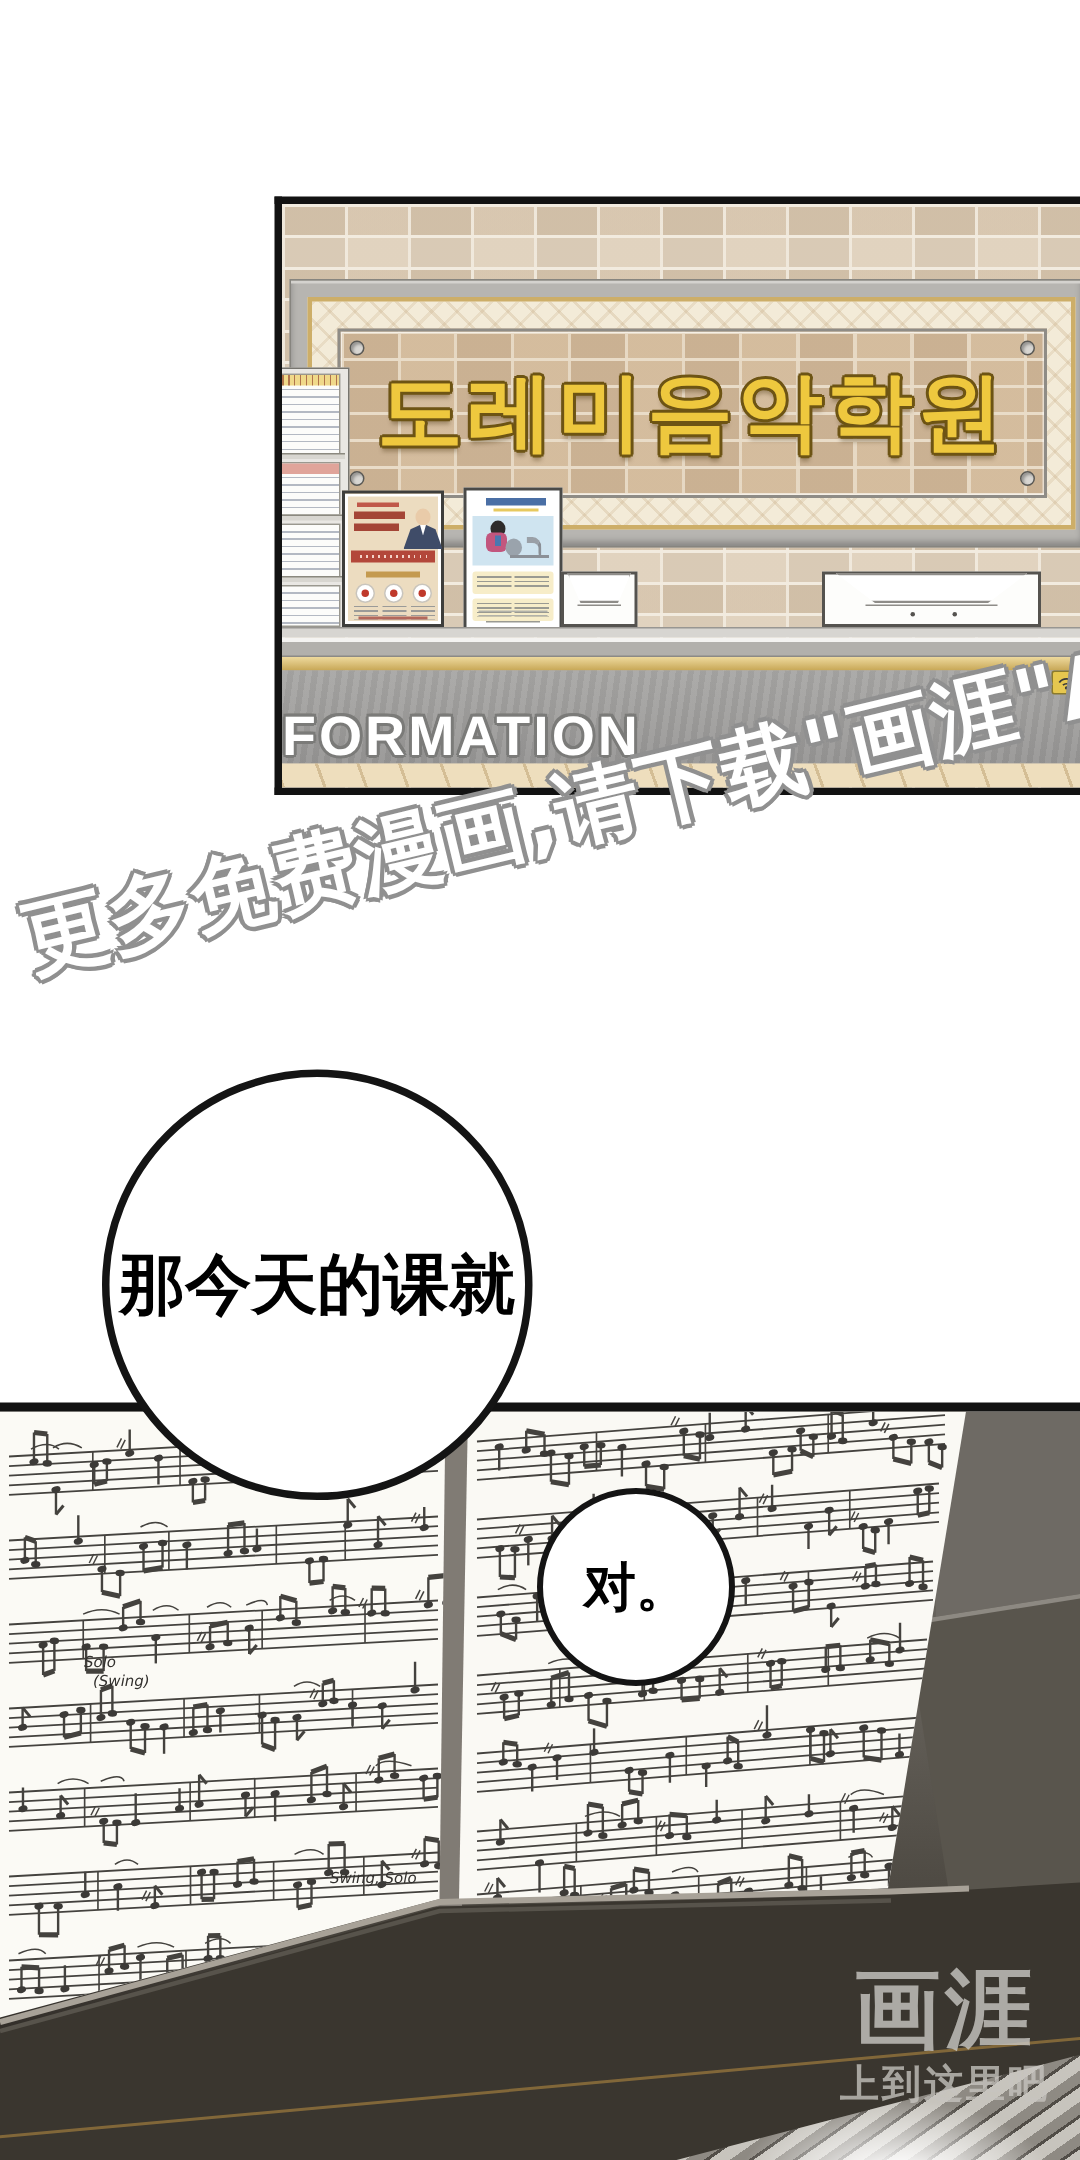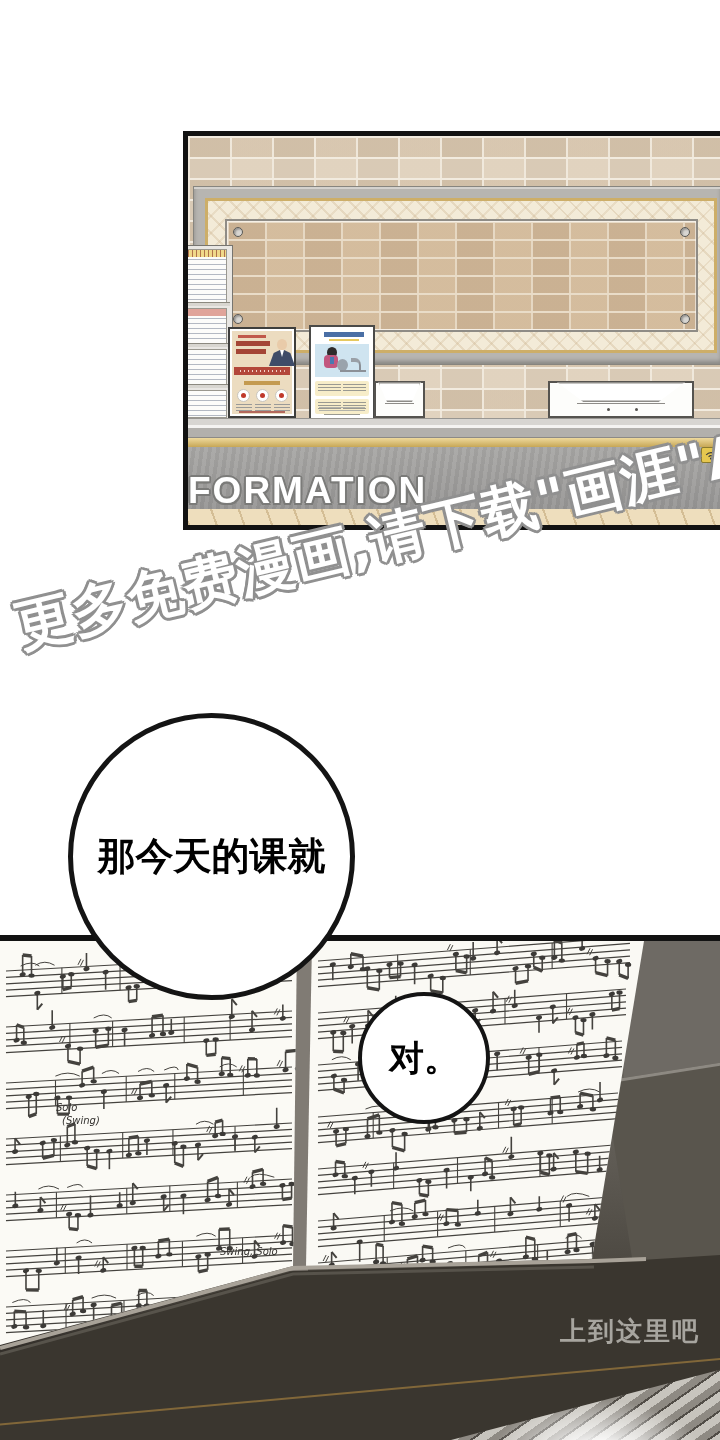--- a/index.html
+++ b/index.html
@@ -128,39 +128,40 @@
        repeating-linear-gradient(145deg,#514d47 0 2px,#c7c4bd 2px 10px,#8e8a83 10px 17px);}
   .logo{left:560px;top:369px;width:140px;text-align:center;z-index:4;color:rgba(198,196,191,.82);}
   .logo-main{font-size:58px;font-weight:900;letter-spacing:3px;line-height:1.0;}
   .logo-tag{font-size:26px;font-weight:700;letter-spacing:2px;color:rgba(198,196,191,.78);margin-top:4px;}
 
   
   .bubble{background:#fff;border-radius:50%;display:flex;flex-direction:column;align-items:center;
       justify-content:center;text-align:center;color:#000;z-index:10;box-sizing:border-box;
       font-family:"DejaVu Sans","Liberation Sans",sans-serif;font-weight:700;}
   .bubble-main{left:68px;top:713px;width:287px;height:287px;border:5px solid #141414;
-      font-size:38px;line-height:1.22;letter-spacing:0;}
+      font-size:44px;line-height:1.22;letter-spacing:0;}
   .bubble-s1{left:358px;top:992px;width:132px;height:132px;border:4px solid #141414;font-size:35px;}
   .bubble-s2{left:478px;top:1119px;width:194px;height:194px;border:4px solid #141414;font-size:33px;}
 </style>
 </head>
 <body>
 
 <div class="stage">
 
   <section class="panel1">
     <div class="abs wall brick"></div>
 
     <div class="abs sign-frame">
       <div class="abs sign-mat">
         <div class="abs sign-acrylic">
           <div class="abs screw" style="left:6px;top:6px;"></div>
           <div class="abs screw" style="right:6px;top:6px;"></div>
           <div class="abs screw" style="left:6px;bottom:6px;"></div>
           <div class="abs screw" style="right:6px;bottom:6px;"></div>
+          <div class="sign-text">도레미음악학원</div>
         </div>
       </div>
     </div>
 
     <div class="abs rack">
       <div class="rack-paper" style="top:3px;height:52px;">
         <div class="rack-head"></div>
       </div>
       <div class="rack-lip" style="top:56px;"></div>
       <div class="rack-paper" style="top:62px;height:34px;">
@@ -1143,20 +1144,21 @@
         <path d="M0,412 L293,330 L594,322 L720,314 L720,499 L0,499 Z" fill="#3a362f"></path>
         <path d="M0,413 L293,333 L594,326" stroke="#57534b" stroke-width="3" fill="none"></path>
         <path d="M0,407 L293,327 L594,320 L646,318" stroke="#a8a298" stroke-width="4" fill="none"></path>
         <text x="56" y="170" font-size="10" font-style="italic" fill="#33312e" font-family="DejaVu Sans, sans-serif" clip-path="url(#cpL)">Solo</text>
         <text x="62" y="183" font-size="10" font-style="italic" fill="#33312e" font-family="DejaVu Sans, sans-serif" clip-path="url(#cpL)">(Swing)</text>
         <text x="220" y="314" font-size="10" font-style="italic" fill="#33312e" font-family="DejaVu Sans, sans-serif" clip-path="url(#cpL)">Swing, Solo</text>
       </svg>
     <div class="abs gold-line"></div>
     <div class="abs keys"></div>
     <div class="abs logo">
+      <div class="logo-main">画涯</div>
       <div class="logo-tag">上到这里吧</div>
     </div>
   </section>
 
   <div class="abs bubble bubble-main">
     <div>那今天的课就</div>
   </div>
   <div class="abs bubble bubble-s1">
     <div>对。</div>
   </div>

